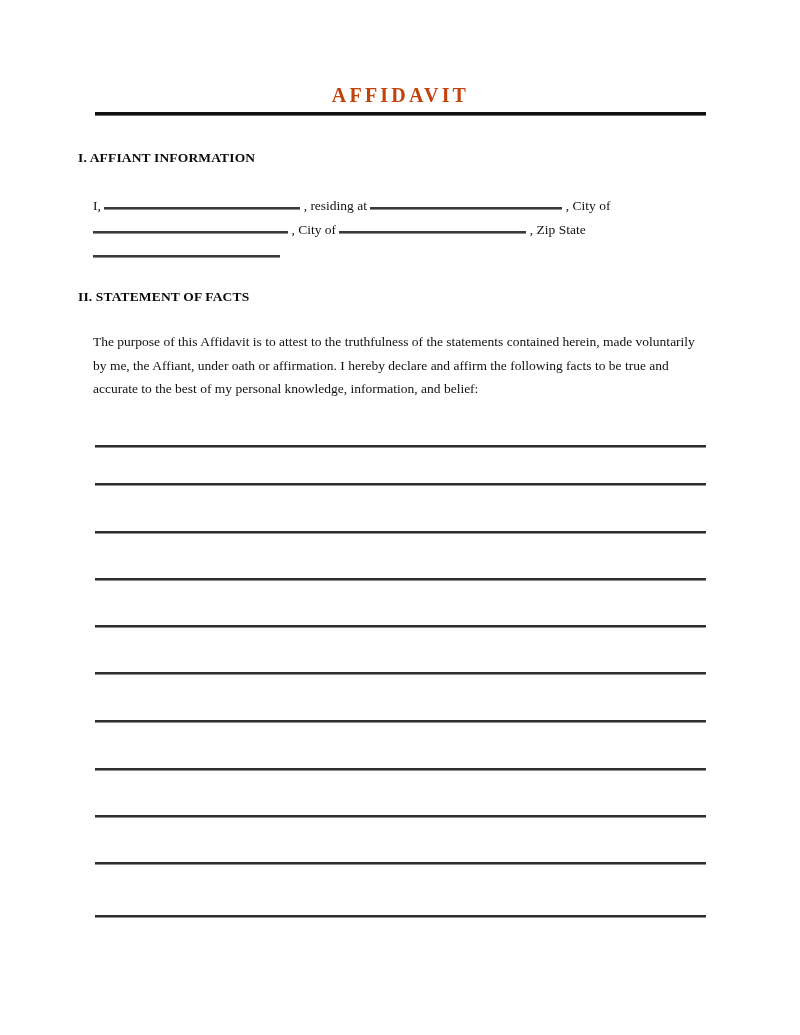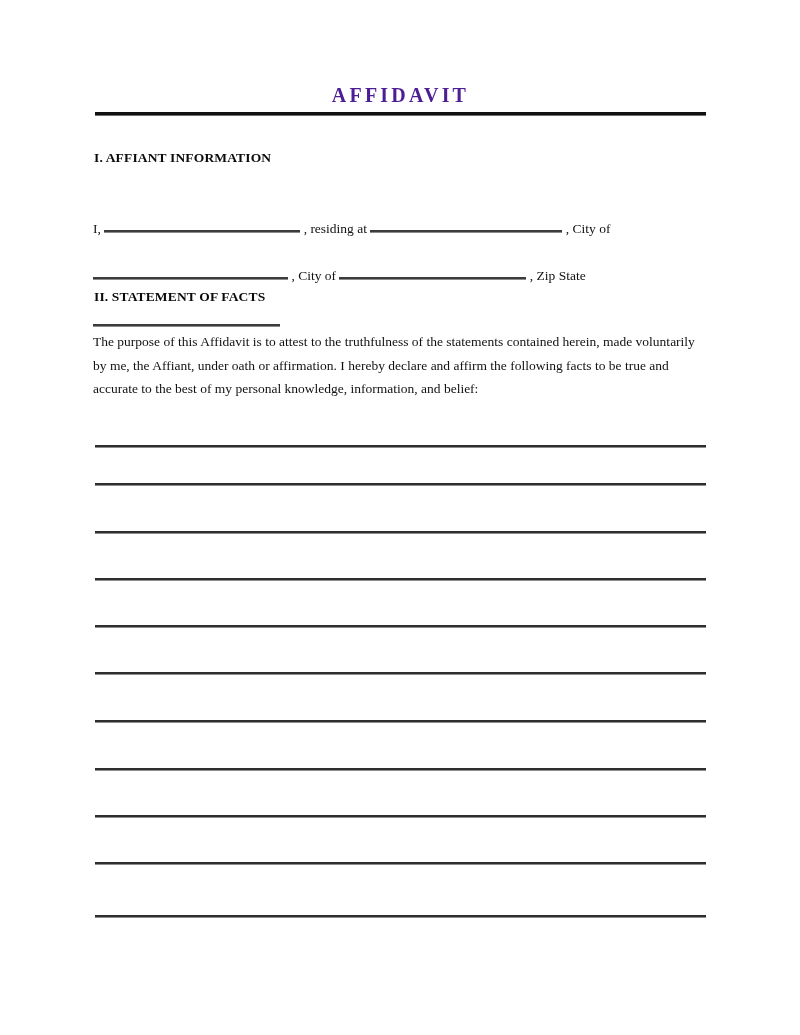--- a/index.html
+++ b/index.html
@@ -25,21 +25,21 @@
   .doc-title {
     position: absolute;
     left: 95px;
     top: 82px;
     width: 611px;
     text-align: center;
     font-size: 20px;
     font-weight: bold;
     letter-spacing: 3.2px;
     line-height: 26px;
-    color: #4c1d95;
+    color: #c2410c;
   }
   .title-rule {
     position: absolute;
     left: 95px;
     top: 112px;
     width: 611px;
     height: 4px;
   }
   .title-rule .bar-a {
     position: absolute;
@@ -52,21 +52,21 @@
     position: absolute;
     left: 0; top: 3px;
     width: 100%;
     height: 1px;
     background: #6f6f6f;
   }
 
   
   .section-heading {
     position: absolute;
-    left: 94px;
+    left: 78px;
     font-size: 13.5px;
     font-weight: bold;
     letter-spacing: 0.15px;
     color: #0a0a0a;
     white-space: nowrap;
   }
   #heading-affiant { top: 150px; }
   #heading-facts   { top: 289px; }
 
   
@@ -76,21 +76,20 @@
     top: 194px;
     width: 620px;
     font-size: 13.5px;
     line-height: 24px;
     color: #111111;
   }
   .fill-row {
     display: block;
     white-space: nowrap;
     height: 24px;
-    margin-top: 23px;
   }
   .lead-text, .mid-text {
     display: inline-block;
     vertical-align: baseline;
   }
   .blank {
     display: inline-block;
     vertical-align: baseline;
     height: 14px;
     position: relative;

